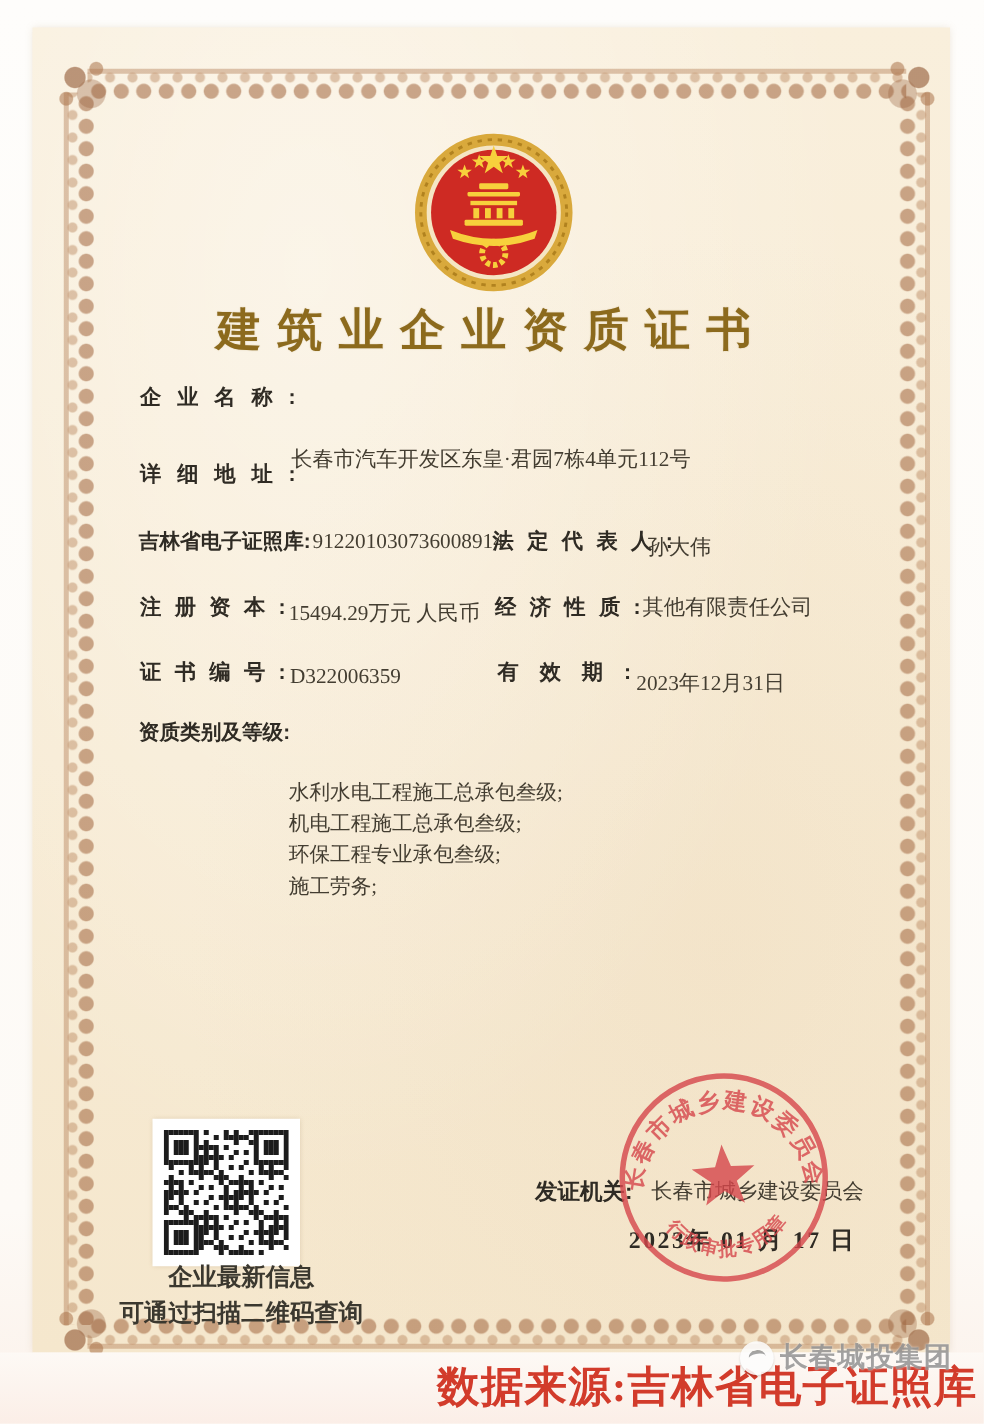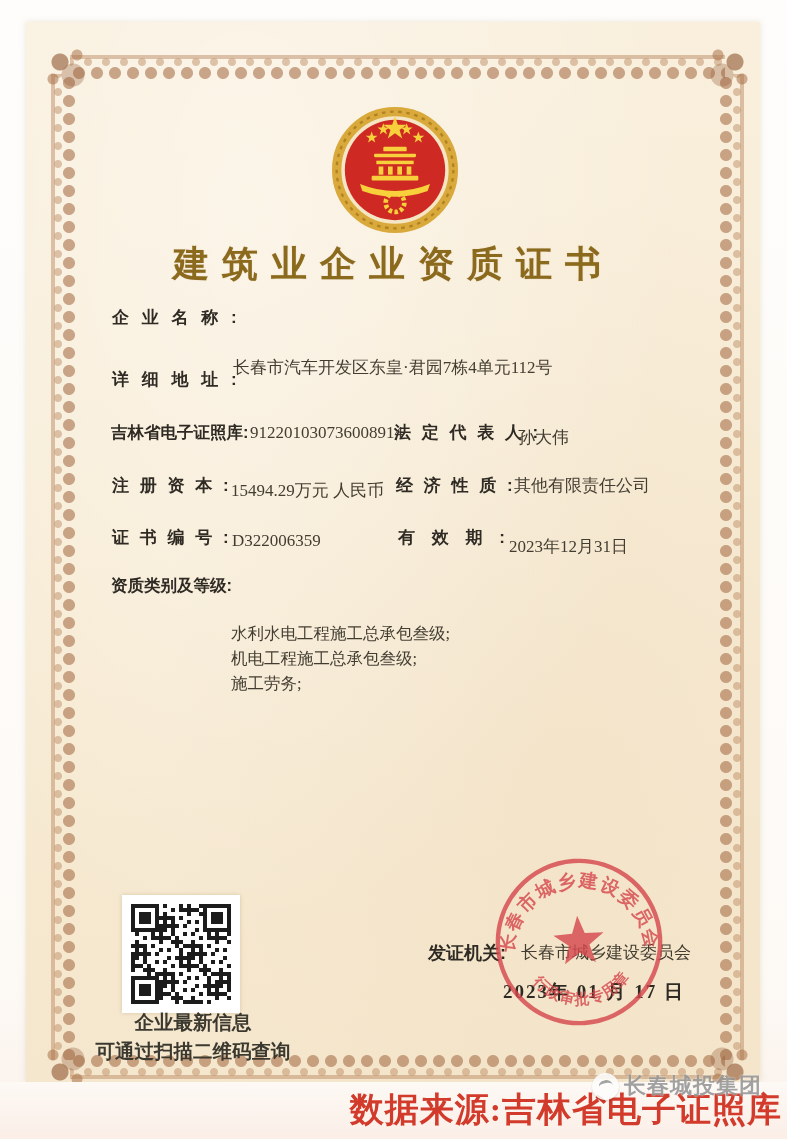--- a/index.html
+++ b/index.html
@@ -144,20 +144,21 @@
 
   <div class="abs label" style="left:112px; top:526px; letter-spacing:3px;">证 书 编 号 :</div>
   <div class="abs value" style="left:232px; top:531px;">D322006359</div>
   <div class="abs label" style="left:398px; top:526px; letter-spacing:6px;">有 效 期 :</div>
   <div class="abs value" style="left:509px; top:535px;">2023年12月31日</div>
 
   <div class="abs label tight" style="left:111px; top:575px;">资质类别及等级:</div>
   <div class="abs value qual-list" style="left:231px; top:573px; font-size:16.5px;margin-top:48px;">
     <div>水利水电工程施工总承包叁级;</div>
     <div>机电工程施工总承包叁级;</div>
+    <div>环保工程专业承包叁级;</div>
     <div>施工劳务;</div>
   </div>
 
   <div class="abs qr-box">
     <svg width="100" height="100" viewBox="0 0 100 100">
         <g fill="#1c1c1c">
           <rect x="0" y="0" width="4" height="4"></rect>
           <rect x="4" y="0" width="4" height="4"></rect>
           <rect x="8" y="0" width="4" height="4"></rect>
           <rect x="12" y="0" width="4" height="4"></rect>

